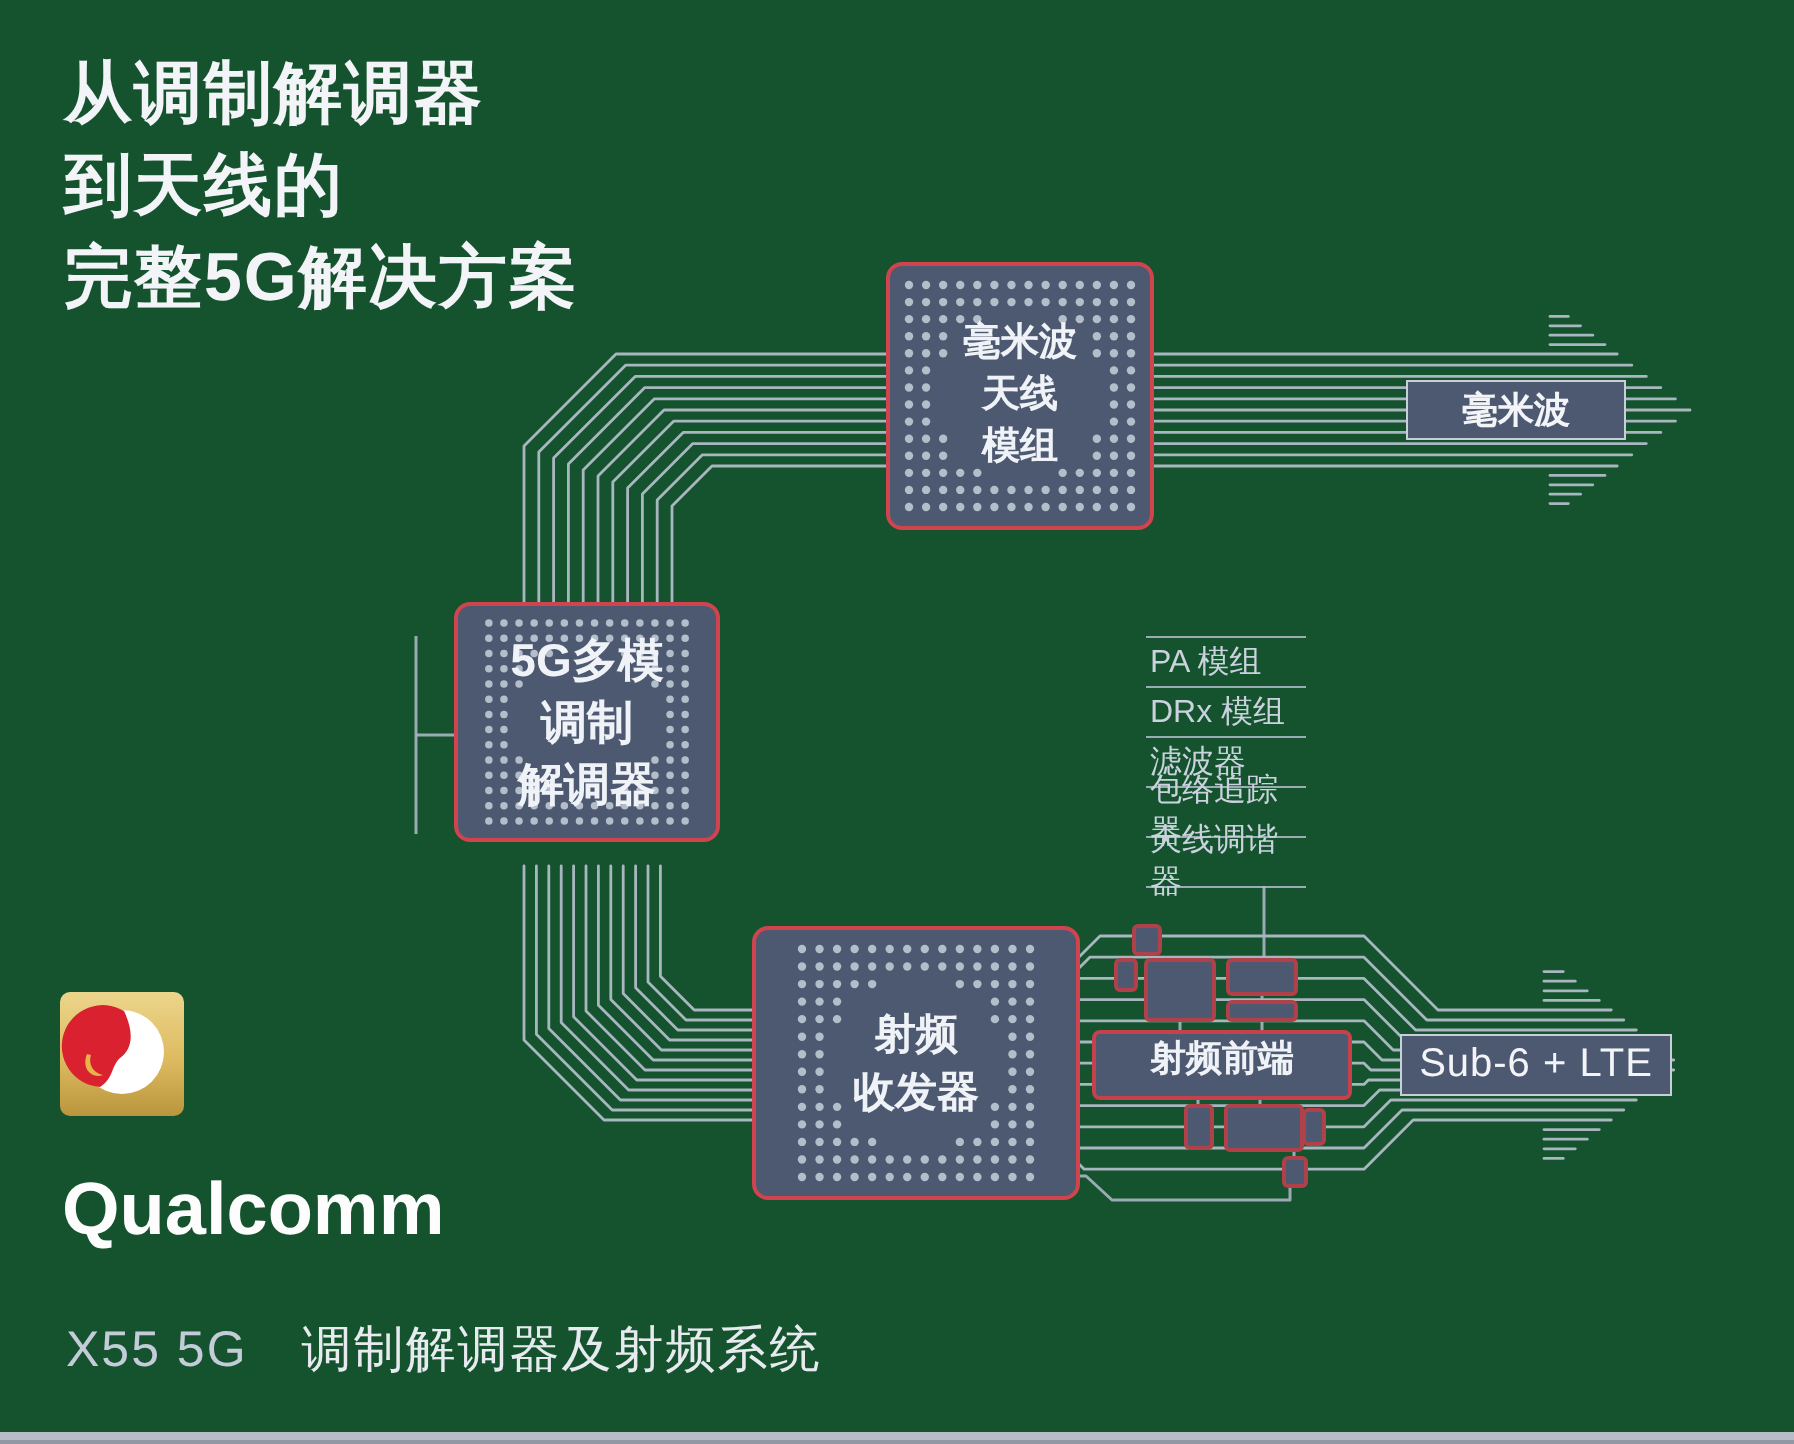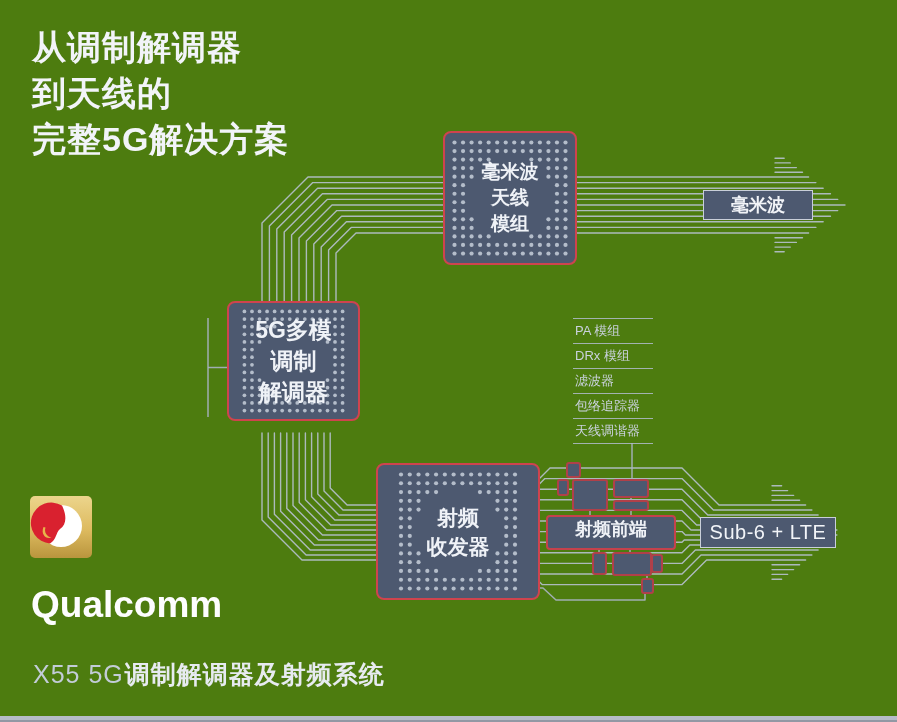--- a/index.html
+++ b/index.html
@@ -1,18 +1,18 @@
 <!DOCTYPE html>
 <html><head>
 <meta charset="utf-8">
 <style>
   html,body{margin:0;padding:0;background:#2b3242;}
   .stage{
     position:relative;width:897px;height:722px;overflow:hidden;
-    background:#4d7c0f;
+    background:#14532d;
     font-family:"Liberation Sans","DejaVu Sans",sans-serif;
   }
   #trace-svg{position:absolute;left:0;top:0;z-index:1;}
   .trace{fill:none;stroke:#b7c1cf;stroke-width:1.4;opacity:.9;stroke-linejoin:round;stroke-linecap:round;}
   .conn{fill:none;stroke:#aab4c4;stroke-width:1.5;opacity:.9;stroke-linejoin:round;}
 
   .title{position:absolute;left:32px;top:24px;z-index:5;color:#f2f4f8;
     font-size:34px;font-weight:700;line-height:46px;letter-spacing:1px;}
 
   .chip{position:absolute;z-index:3;box-sizing:border-box;background:#4d5970;
@@ -39,31 +39,31 @@
     border:1.5px solid #c9cfd9;display:flex;align-items:center;justify-content:center;
     color:#f2f4f8;}
   #mmwave-box{left:703px;top:190px;width:110px;height:30px;font-size:18px;font-weight:600;}
   #sub6-box{left:700px;top:517px;width:136px;height:31px;font-size:20px;font-weight:500;letter-spacing:.5px;}
 
   .label-col{position:absolute;z-index:2;color:#cad2de;}
   .label-col .lbl{box-sizing:border-box;height:25px;display:flex;align-items:center;
     padding-left:2px;border-top:1.5px solid rgba(178,189,204,.85);}
   #left-labels{left:133px;top:318px;width:76px;font-size:14px;}
   #left-labels{border-bottom:1.5px solid rgba(178,189,204,.85);}
-  #right-labels{left:573px;top:318px;width:80px;font-size:13px;}
+  #right-labels{left:573px;top:318px;width:80px;font-size:16px;}
   #right-labels{border-bottom:1.5px solid rgba(178,189,204,.85);}
 
   #snapdragon-logo{position:absolute;z-index:5;left:29px;top:495px;width:64px;height:64px;}
   #wordmark{position:absolute;z-index:5;left:31px;top:584px;color:#fdfdfe;
     font-size:37px;font-weight:600;letter-spacing:0px;}
   #brand-cn{position:absolute;z-index:5;left:33px;top:621px;color:#f4f6f9;
     font-size:25px;font-weight:700;letter-spacing:2px;}
   #product-line{position:absolute;z-index:5;left:33px;top:658px;font-size:25px;}
   #product-line .pname{color:#c3ccd8;font-weight:400;letter-spacing:1px;}
-  #product-line .psuffix{color:#e7ebf0;font-weight:700;margin-left:1px;letter-spacing:1px;}
+  #product-line .psuffix{color:#e7ebf0;font-weight:400;margin-left:27px;letter-spacing:1px;}
 
   .bar-light{position:absolute;z-index:6;left:0;bottom:2px;width:100%;height:4px;background:#b6bcc8;}
   .bar-dark{position:absolute;z-index:6;left:0;bottom:0;width:100%;height:2px;background:#9298a4;}
 </style>
 </head>
 <body>
 
 <div class="stage">
 
   <svg id="trace-svg" width="897" height="722" viewBox="0 0 897 722">

